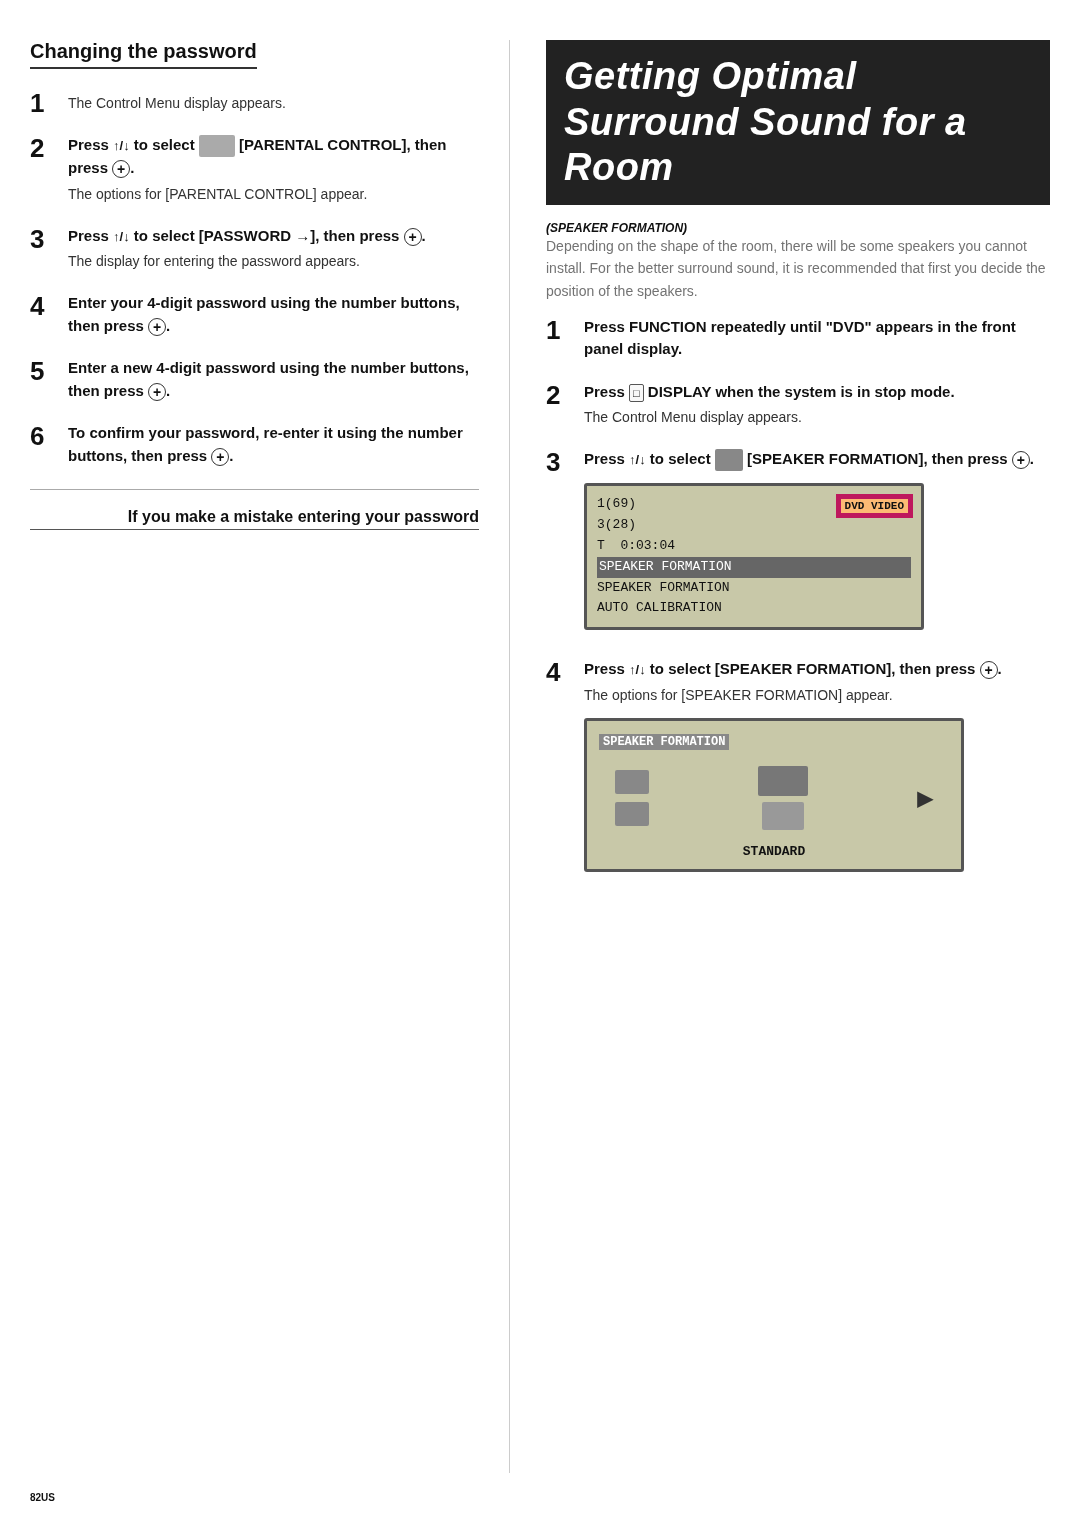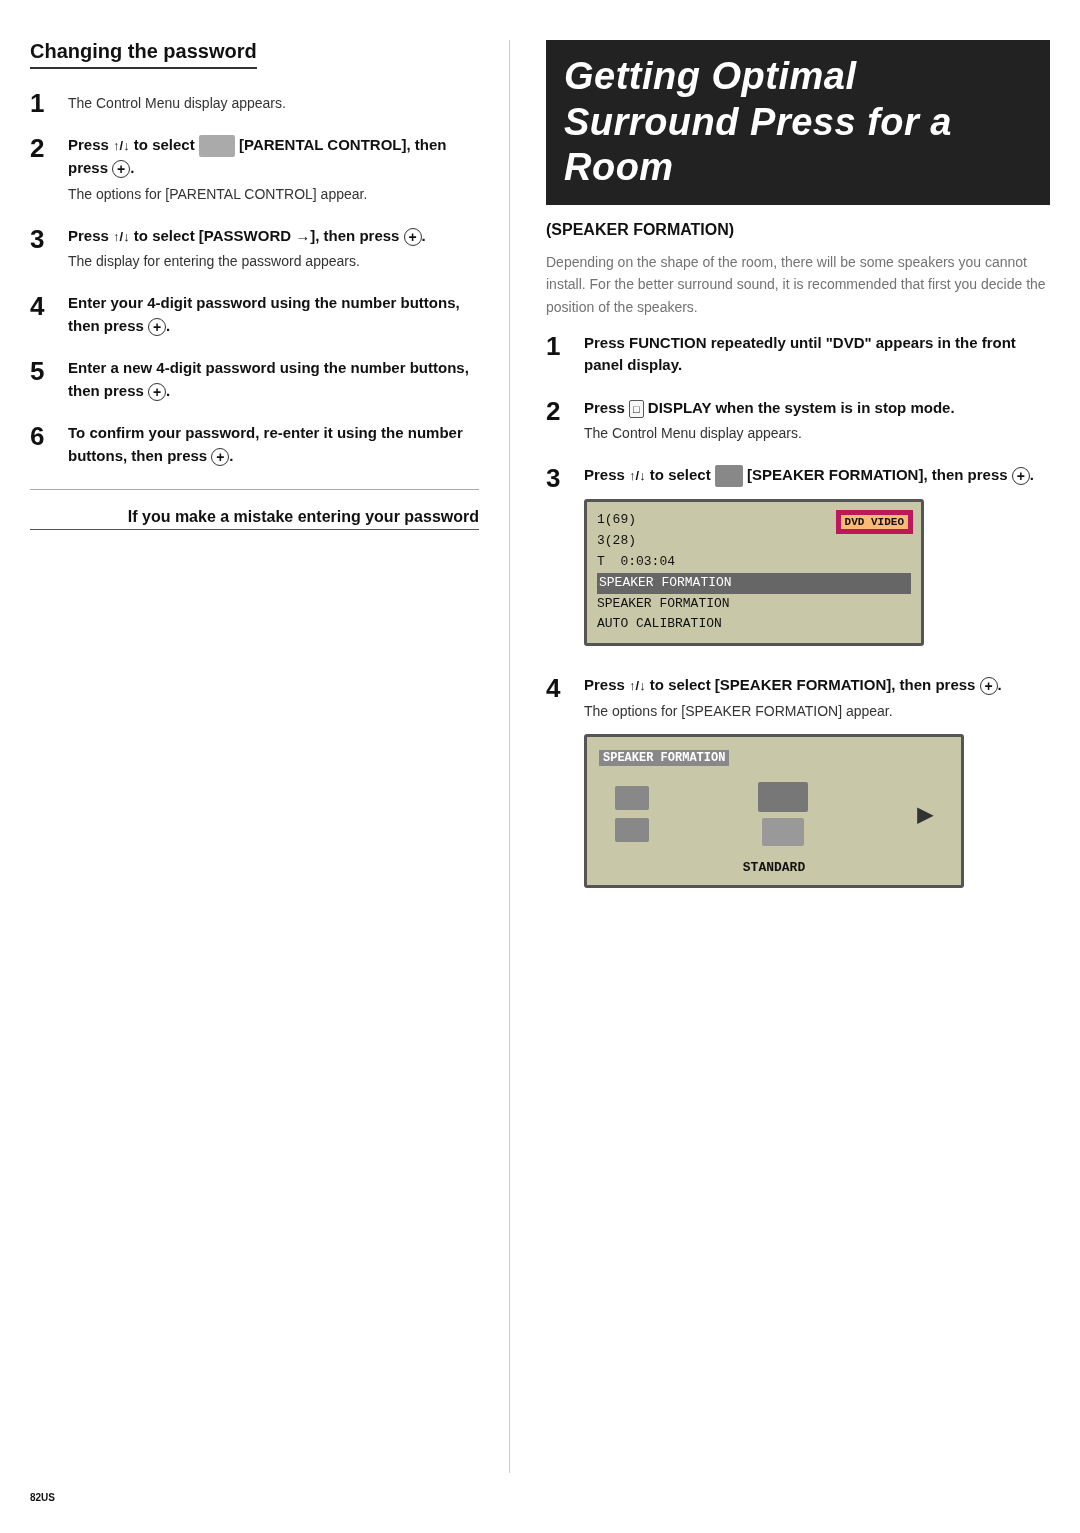--- a/index.html
+++ b/index.html
@@ -32,23 +32,23 @@
     
     .section-heading {
       font-size: 20px;
       font-weight: bold;
       margin-bottom: 20px;
       border-bottom: 2px solid #333;
       padding-bottom: 4px;
       display: inline-block;
     }
     .italic-heading {
-      font-weight: bold;
-      font-size: 16px;
-      margin-bottom: 12px;
+      font-style: italic;
+      font-weight: bold;
+      font-size: 12px;
     }
 
     
     .big-title {
       background: #222;
       color: #fff;
       font-size: 38px;
       font-weight: bold;
       font-style: italic;
       padding: 14px 18px 14px 18px;
@@ -333,21 +333,21 @@
     <hr class="separator">
 
     <div>
       <div class="sub-section-heading">If you make a mistake entering your password</div>
     </div>
 
   </div>
 
   <div class="right-col">
 
-    <div class="big-title">Getting Optimal Surround Press for a Room</div>
+    <div class="big-title">Getting Optimal Surround Sound for a Room</div>
 
     <div class="italic-heading">(SPEAKER FORMATION)</div>
 
     <p class="desc-text">Depending on the shape of the room, there will be some speakers you cannot install. For the better surround sound, it is recommended that first you decide the position of the speakers.</p>
 
     <ul class="steps-list">
 
       <li class="step-item">
         <span class="step-num">1</span>
         <div class="step-content">

